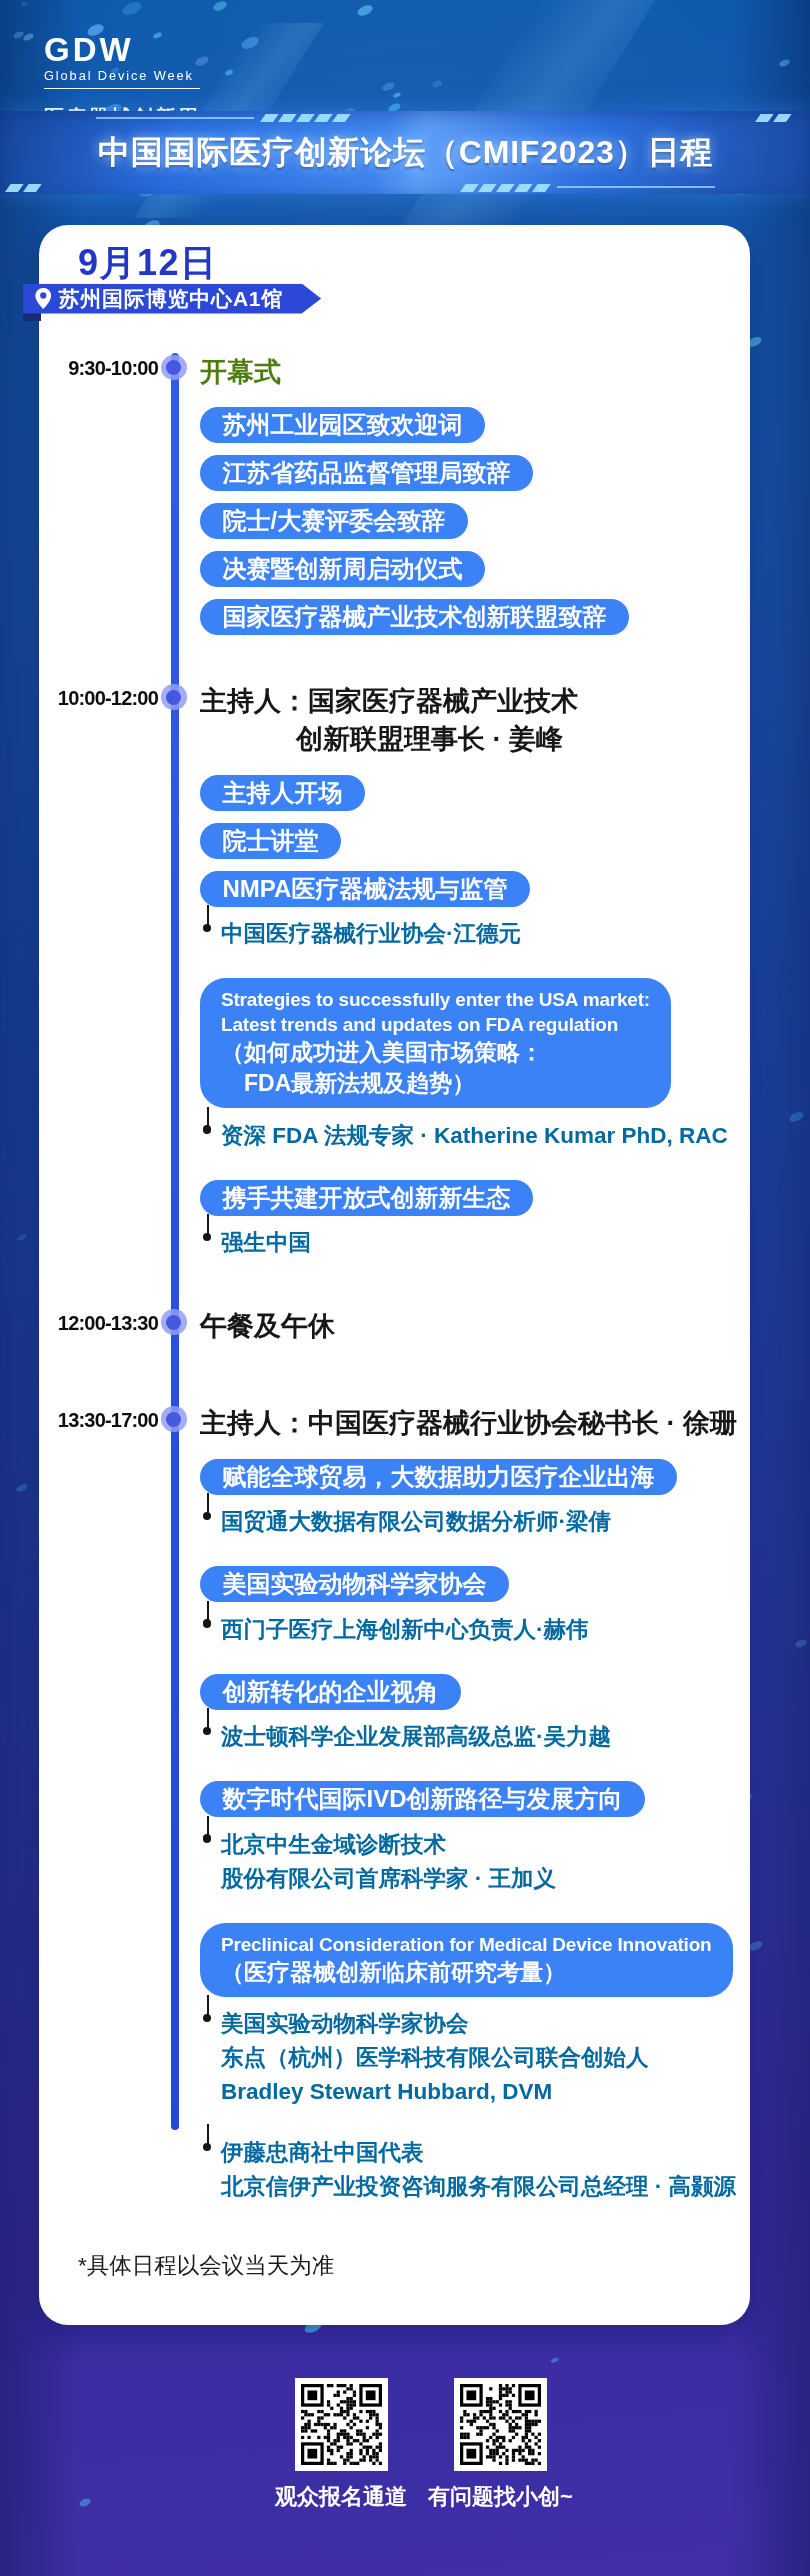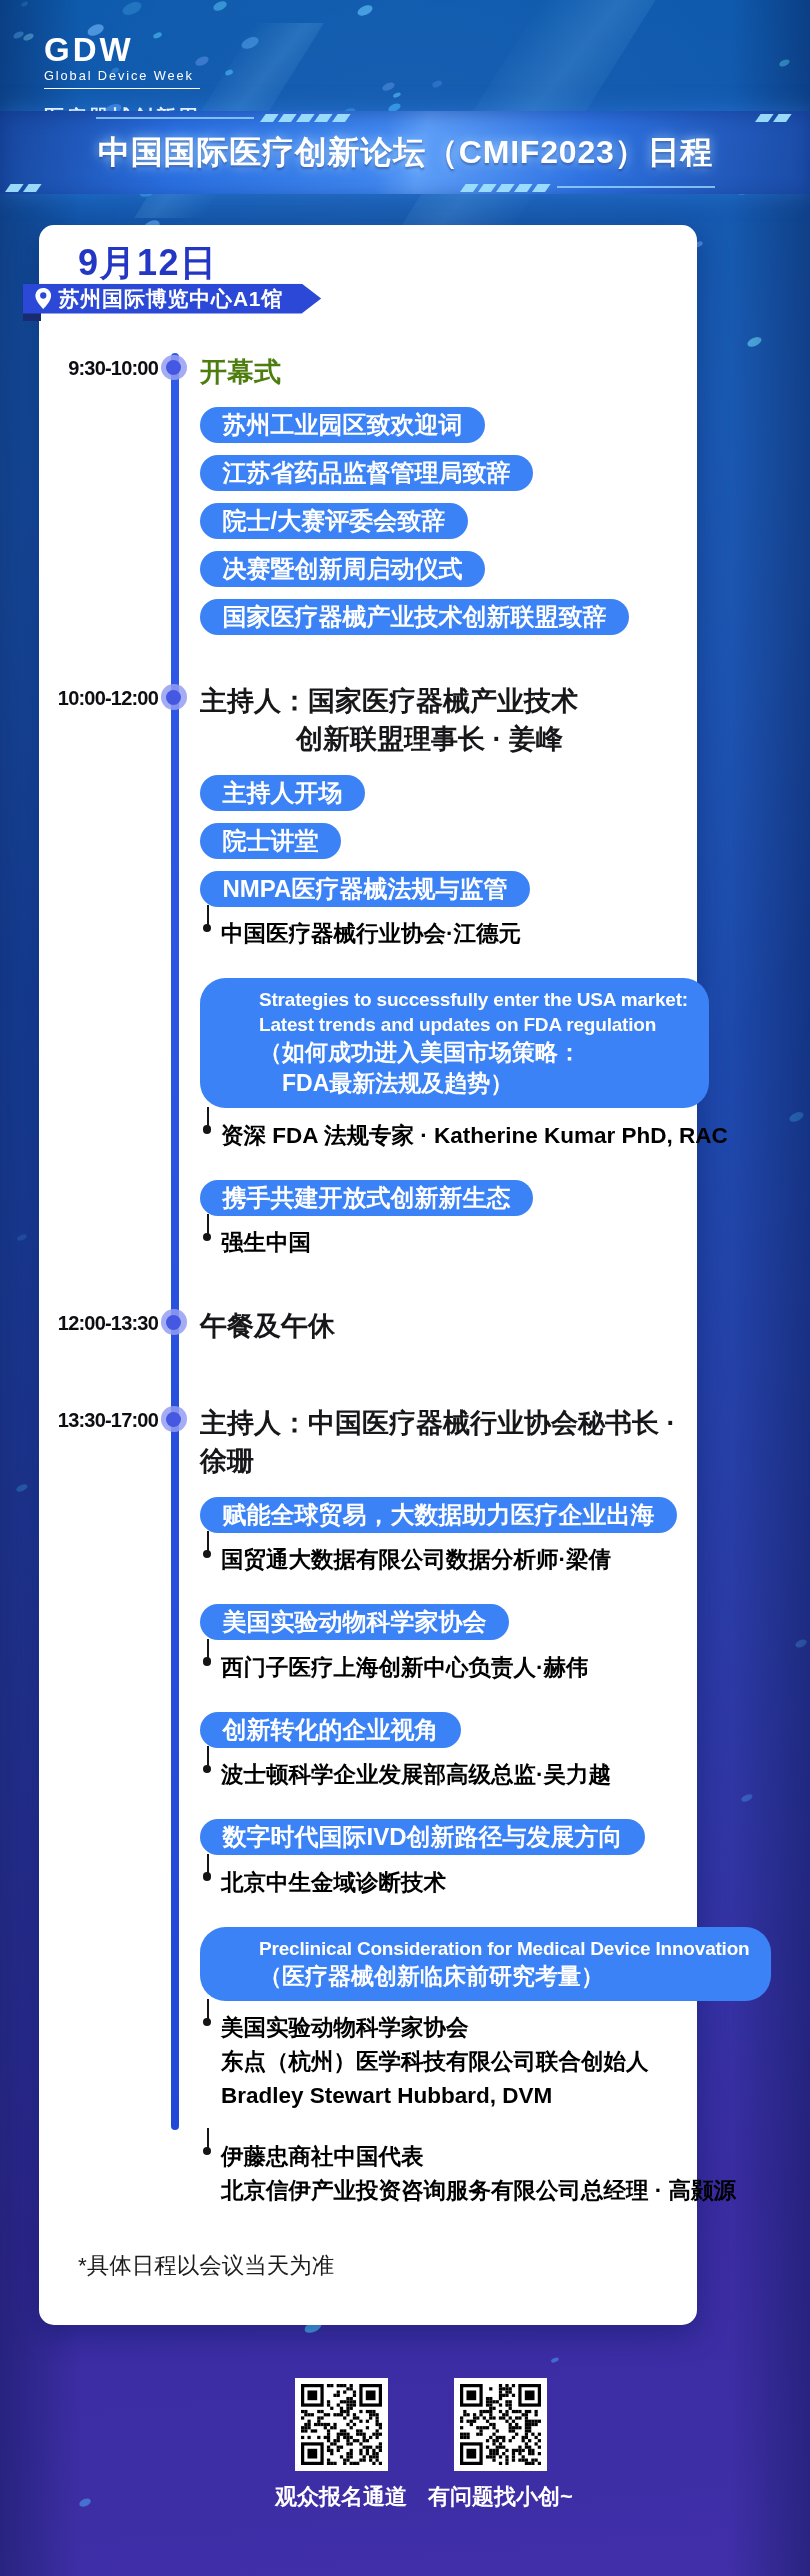--- a/index.html
+++ b/index.html
@@ -23,21 +23,21 @@
   .band{position:absolute;left:0;top:111px;width:811px;height:83px;
     background:linear-gradient(100deg,#17469c 0%,#2a6fe0 22%,#3f86ee 47%,#5d9ef8 52%,#2f73e2 72%,#1a4aa4 100%);
     box-shadow:0 3px 18px rgba(10,40,120,.45) inset,0 0 22.5px rgba(70,150,255,.35);}
   .band .ttl{width:100%;text-align:center;color:#fff;font-size:32px;font-weight:700;line-height:83px;letter-spacing:0.8px;
     text-shadow:0 0 12px rgba(170,215,255,.95),0 1.5px 2.3px rgba(0,30,110,.55);}
   .dashes{position:absolute;display:flex;gap:5.3px;}
   .dashes i{width:12.8px;height:7.5px;background:#9fe0ff;transform:skewX(-35deg);opacity:.95;display:block;}
   .hline{position:absolute;height:2.3px;background:rgba(160,220,255,.75);}
 
   
-  .card{position:absolute;left:39px;top:225px;width:658px;height:2100px;background:#fff;border-radius:15px;
+  .card{position:absolute;left:39px;top:225px;width:711px;height:2100px;background:#fff;border-radius:29px;
     box-shadow:0 7.5px 30px rgba(5,20,80,.4);}
   .date{margin:18px 0 0 39px;font-size:36px;font-weight:700;line-height:39px;letter-spacing:1.5px;color:#2336c4;}
   .venue{position:relative;left:-16.5px;margin-top:1.5px;width:fit-content;height:30px;background:#2b49d6;color:#fff;
     display:flex;align-items:center;padding:0 38px 0 12px;font-size:21px;font-weight:700;letter-spacing:0.8px;
     clip-path:polygon(0 0,calc(100% - 19.5px) 0,100% 50%,calc(100% - 19.5px) 100%,0 100%);
     filter:drop-shadow(0 2.3px 3.8px rgba(10,20,90,.35));}
   .venue .pin{margin-right:7.5px;display:flex;align-items:center;}
   .fold{position:absolute;left:-16.5px;top:63px;width:18px;height:33px;background:#182a70;z-index:0;}
 
   
@@ -54,27 +54,27 @@
   .stitle{font-size:27px;font-weight:700;line-height:38px;color:#17171a;}
   .stitle.accent{color:#4d7c0f;}
   .stitle .tl{display:block;}
   .stitle .tl2{padding-left:96px;}
   .items{margin-top:16.5px;}
   .item{margin-bottom:27px;}
   .item.nospk{margin-bottom:12px;}
   .pill{display:inline-block;background:#3b82f6;color:#fff;border-radius:21px;padding:0 22.5px;
     font-size:24px;font-weight:700;line-height:36px;white-space:nowrap;}
   .pill.multi{padding:9px 21px;border-radius:25.5px;line-height:normal;}
-  .pill .ln{display:block;white-space:nowrap;margin-left:38px;}
+  .pill .ln{display:block;white-space:nowrap;}
   .pill .ln.zh{font-size:23px;line-height:31px;}
   .pill .ln.en{font-size:19px;line-height:25px;letter-spacing:-0.2px;}
   .speaker{position:relative;padding-left:18px;margin-top:10.5px;margin-left:3px;}
   .speaker::before{content:"";position:absolute;left:3.8px;top:-12px;width:2.3px;height:21px;background:#151515;}
   .speaker::after{content:"";position:absolute;left:0;top:6.8px;width:8.3px;height:8.3px;border-radius:50%;background:#151515;}
-  .sline{font-size:22.5px;font-weight:700;line-height:34px;color:#000000;white-space:nowrap;}
+  .sline{font-size:22.5px;font-weight:700;line-height:34px;color:#0369a1;white-space:nowrap;}
   .disclaimer{position:absolute;left:39px;bottom:44px;font-size:22.5px;color:#1c1c1c;}
 
   
   .qrwrap{position:absolute;top:2378px;left:275px;display:flex;gap:21px;}
   .qritem{display:flex;flex-direction:column;align-items:center;}
   .qr{width:93px;height:93px;background:#fff;display:flex;align-items:center;justify-content:center;}
   .qlabel{margin-top:10.5px;font-size:22px;font-weight:700;color:#fff;white-space:nowrap;}
 </style>
 </head>
 <body>
@@ -264,20 +264,21 @@
                   <div class="sline">国贸通大数据有限公司数据分析师·梁倩</div>
                 </div></div>
               <div class="item"><div class="pill">美国实验动物科学家协会</div><div class="speaker">
                   <div class="sline">西门子医疗上海创新中心负责人·赫伟</div>
                 </div></div>
               <div class="item"><div class="pill">创新转化的企业视角</div><div class="speaker">
                   <div class="sline">波士顿科学企业发展部高级总监·吴力越</div>
                 </div></div>
               <div class="item"><div class="pill">数字时代国际IVD创新路径与发展方向</div><div class="speaker">
                   <div class="sline">北京中生金域诊断技术</div>
+                  <div class="sline">股份有限公司首席科学家 · 王加义</div>
                 </div></div>
               <div class="item"><div class="pill multi"><span class="ln en">Preclinical Consideration for Medical Device Innovation</span><span class="ln zh">（医疗器械创新临床前研究考量）</span></div><div class="speaker">
                   <div class="sline">美国实验动物科学家协会</div>
                   <div class="sline">东点（杭州）医学科技有限公司联合创始人</div>
                   <div class="sline">Bradley Stewart Hubbard, DVM</div>
                 </div></div>
               <div class="item"><div class="speaker">
                   <div class="sline">伊藤忠商社中国代表</div>
                   <div class="sline">北京信伊产业投资咨询服务有限公司总经理 · 高颢源</div>
                 </div></div>

